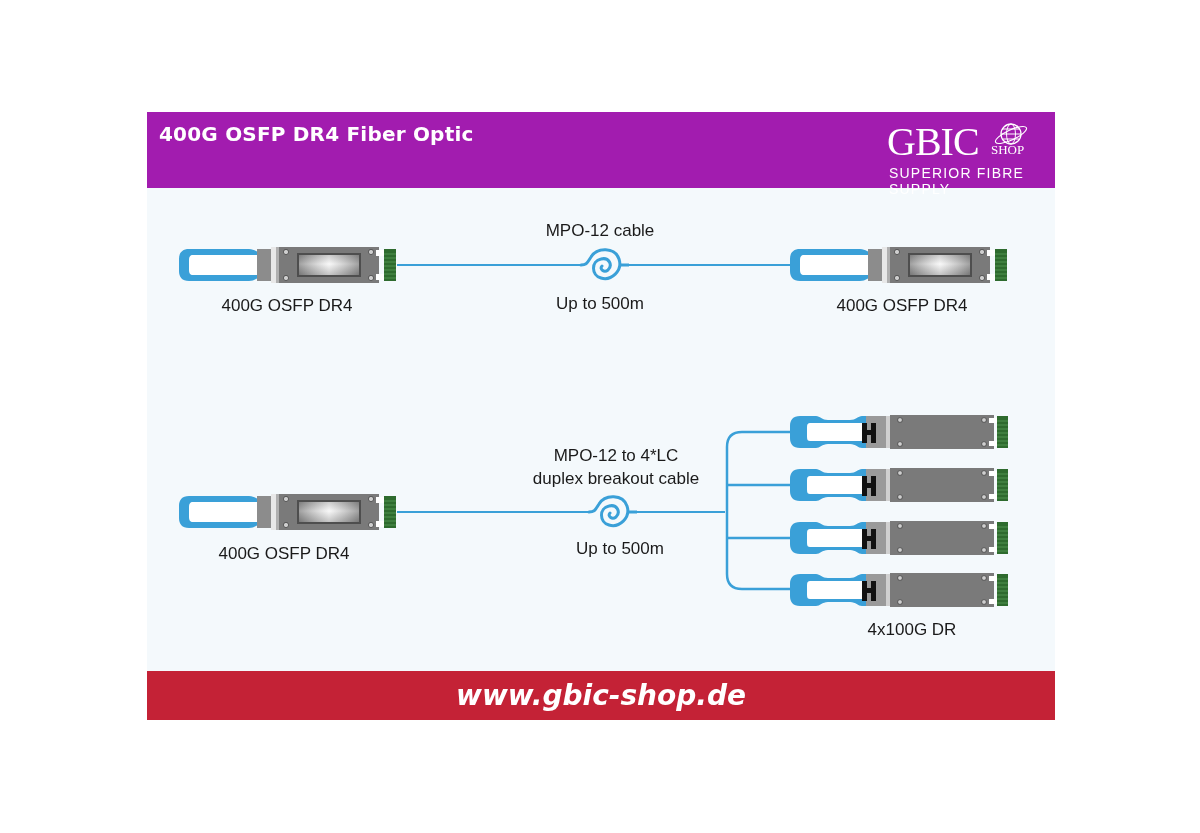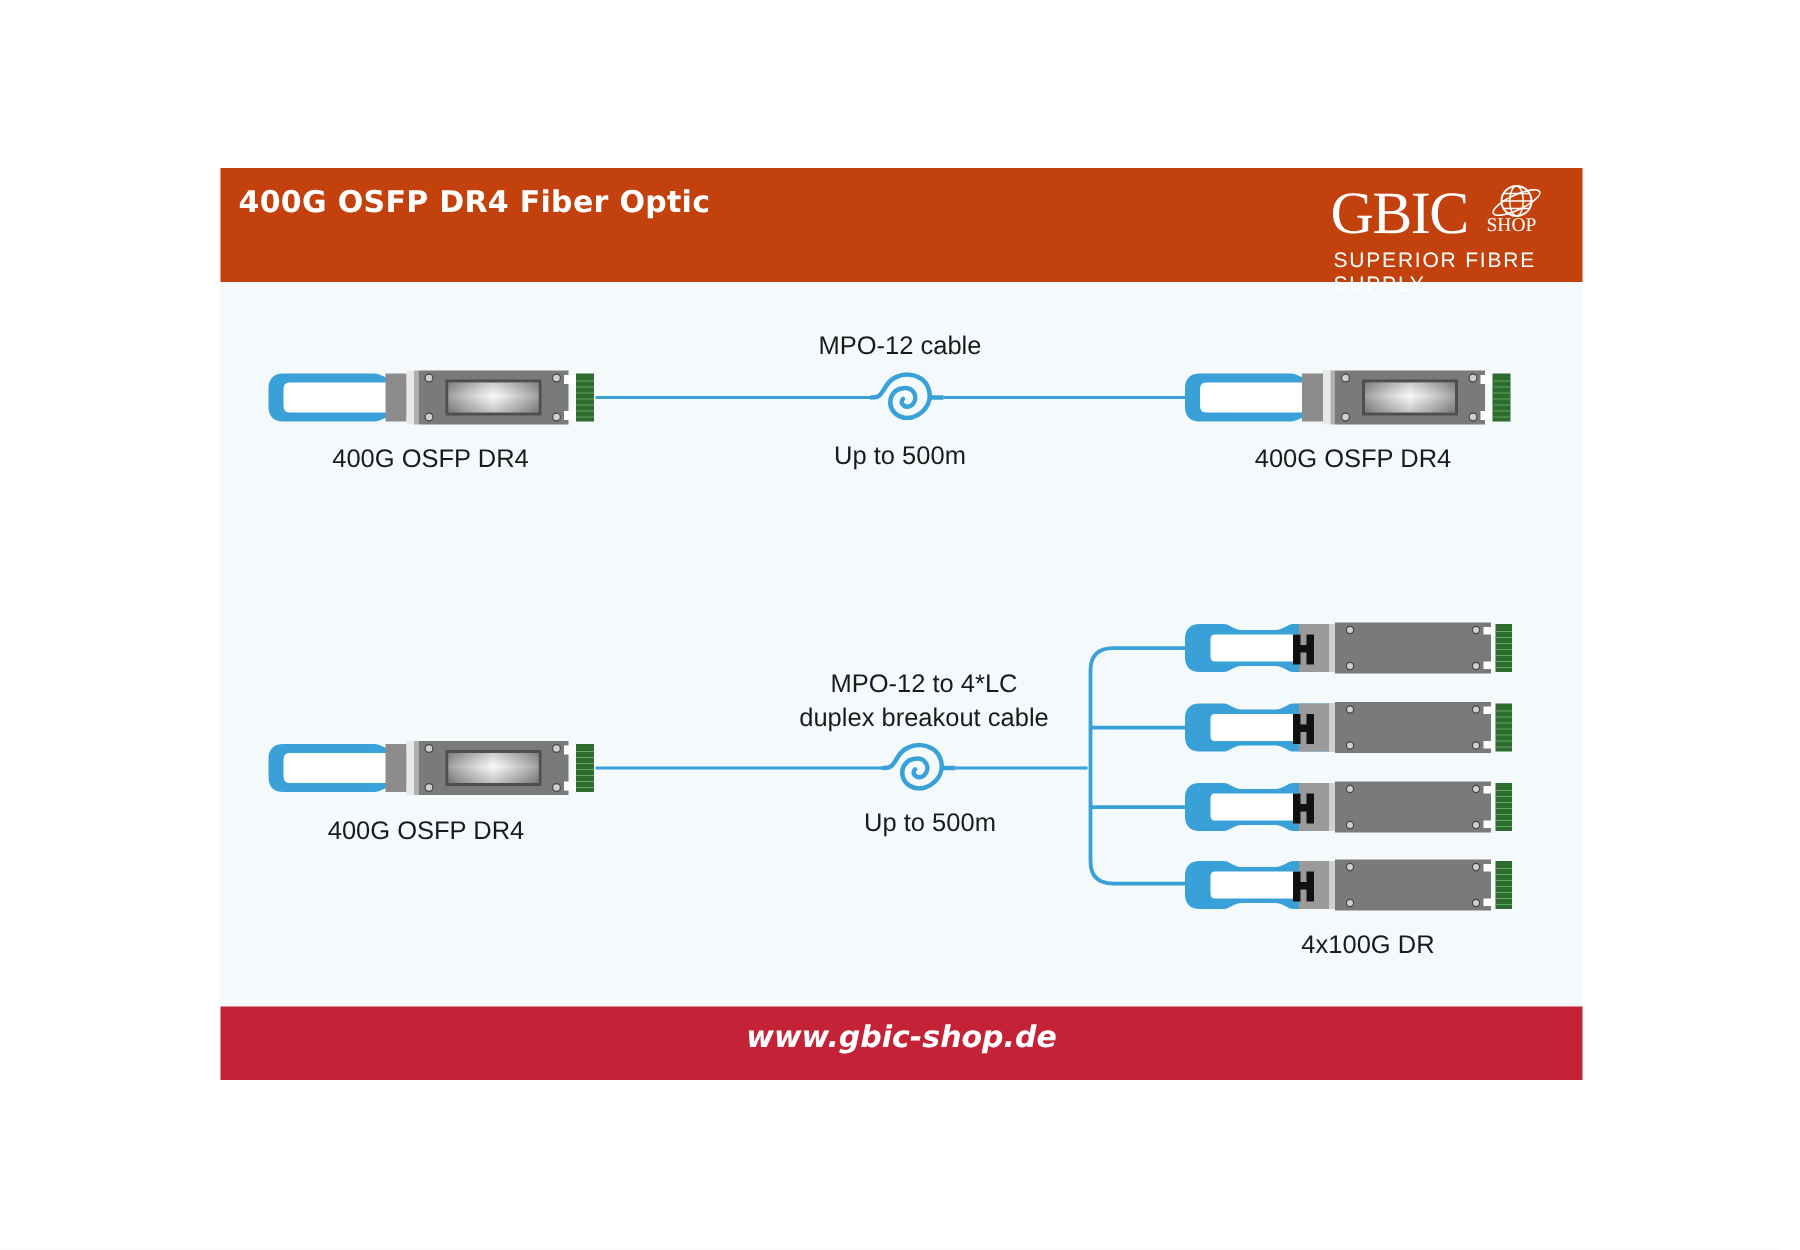--- a/index.html
+++ b/index.html
@@ -1,29 +1,29 @@
 <!DOCTYPE html>
 <html><head>
 <meta charset="utf-8">
 <style>
   html, body { margin:0; padding:0; }
   body { width:1200px; height:833px; background:#ffffff; position:relative; overflow:hidden;
          font-family:"Liberation Sans", sans-serif; }
   .panel { position:absolute; left:147px; top:112px; width:908px; height:608px; background:#f4f9fc; }
-  .header { position:absolute; left:0; top:0; width:908px; height:76px; background:#c2410c; }
+  .header { position:absolute; left:0; top:0; width:908px; height:76px; background:#a21caf; }
   .title { position:absolute; left:12px; top:6px; color:#fff; font-family:"DejaVu Sans", sans-serif;
            font-weight:bold; font-size:20px; line-height:33px; letter-spacing:0.2px; }
   .logo { position:absolute; right:14px; top:8px; width:160px; height:60px; color:#fff; }
   .logo-main { position:absolute; left:6px; top:0px; font-family:"Liberation Serif", serif; font-size:40px; line-height:44px; letter-spacing:-1px; }
   .logo-shop { position:absolute; left:110px; top:22px; font-family:"Liberation Serif", serif; font-size:13px; }
   .logo-sub { position:absolute; left:8px; top:45px; font-size:14px; letter-spacing:1.2px; }
   .logo-globe { position:absolute; left:112px; top:0px; }
   .footer { position:absolute; left:0; top:559px; width:908px; height:49px; background:#c42236; }
   .footer-url { position:absolute; left:0; width:908px; top:8px; text-align:center; color:#fff;
-                font-family:"DejaVu Sans", sans-serif; font-style:italic; font-weight:bold; font-size:20px; }
+                font-family:"DejaVu Sans", sans-serif; font-style:italic; font-weight:bold; font-size:28px; }
   svg.diagram { position:absolute; left:0; top:0; }
   .lbl { font-family:"Liberation Sans", sans-serif; font-size:17px; fill:#1a1a1a; }
 </style>
 </head>
 <body>
 
 <div class="panel">
   <div class="header">
     <div class="title">
       <div>400G OSFP DR4 Fiber Optic</div>

